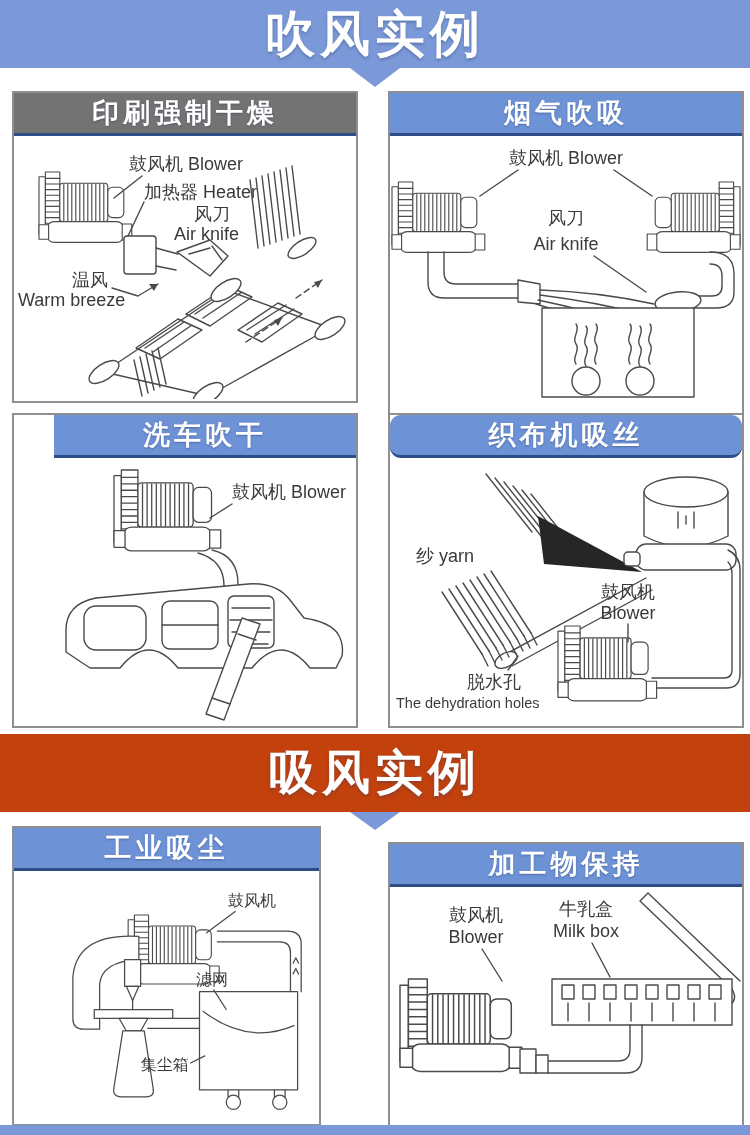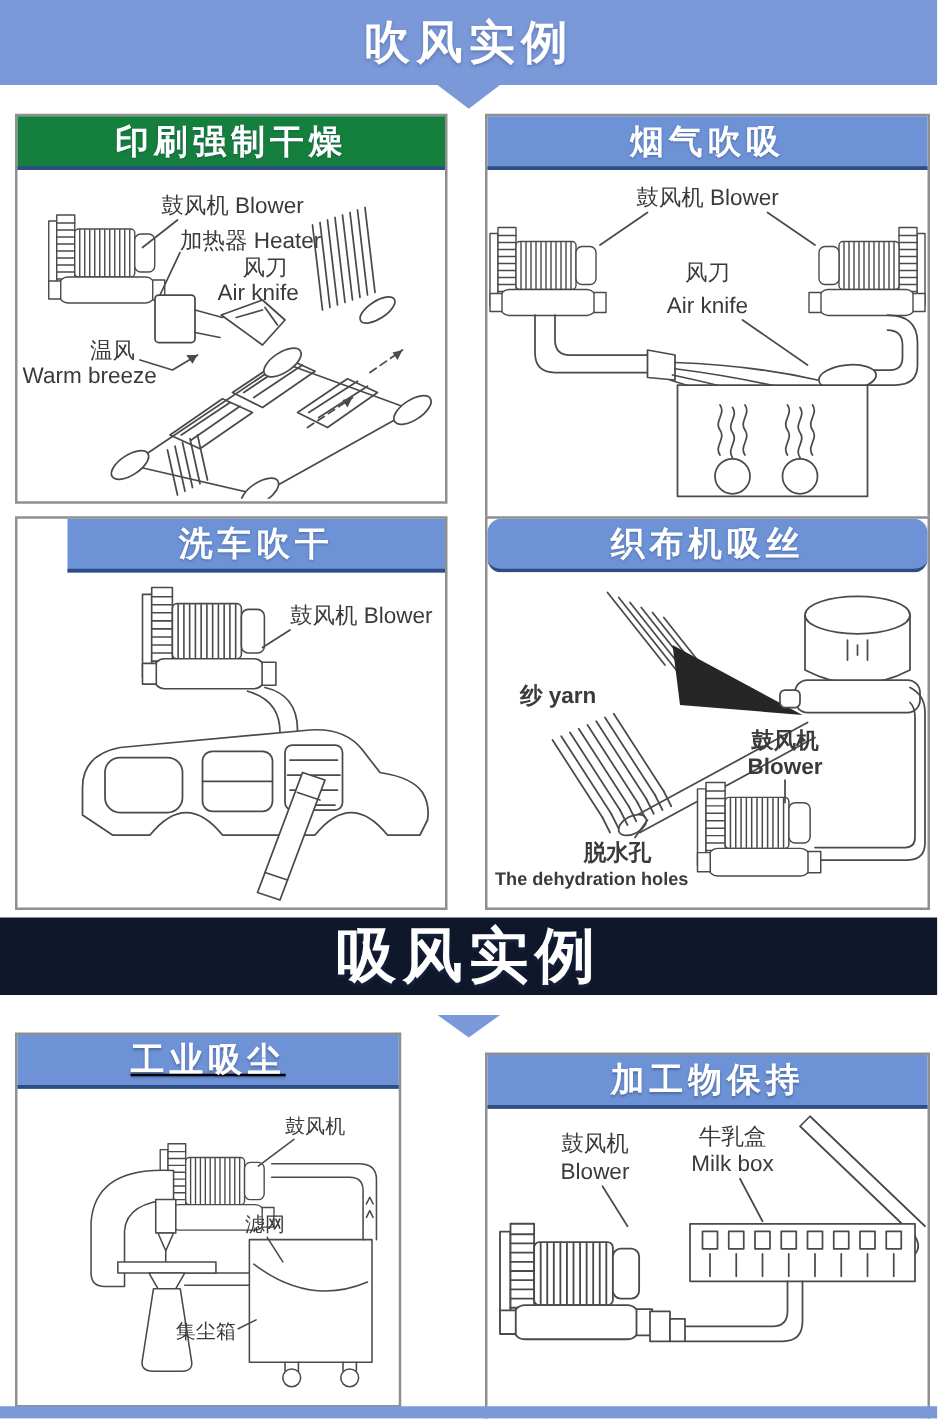--- a/index.html
+++ b/index.html
@@ -37,26 +37,26 @@
         <path class="ln" d="M31 15V61M36 15V61M41 15V61M46 15V61M51 15V61M56 15V61M61 15V61M66 15V61M71 15V61M76 15V61M81 15V61"></path>
         <rect class="fw" x="86" y="19" width="20" height="38" rx="6"></rect>
         <rect class="fw" x="10" y="62" width="96" height="26" rx="9"></rect>
         <rect class="fw" x="104" y="65" width="12" height="20"></rect>
         <rect class="fw" x="0" y="66" width="12" height="18"></rect>
       </g>
     </defs>
   </svg>
 
   <div class="banner" style="top:0;height:68px;background:#7b99d8;">
-    <div class="banner-title" style="font-size:37px;">吹风实例</div>
+    <div class="banner-title" style="font-size:50px;">吹风实例</div>
   </div>
   <div class="tri" style="top:68px;border-top:19px solid #7b99d8;"></div>
 
   <div class="panel" style="left:12px;top:91px;width:346px;height:312px;">
-    <div class="panel-head" style="background:#15803d;font-family:Liberation Mono, monospace;">印刷强制干燥</div>
+    <div class="panel-head" style="background:#737373;font-family:Liberation Mono, monospace;">印刷强制干燥</div>
     <div class="panel-body" style="height:263px;">
       <svg class="diagram" viewBox="0 0 342 263">
         <g class="ln">
           <path d="M90 236 L212 154 L316 192 L194 260 Z"></path>
           <path d="M122 212 L164 183 L188 194 L146 223 Z M131 212 L170 186 M139 216 L178 189"></path>
           <path d="M172 178 L214 150 L238 161 L196 190 Z M181 178 L220 152 M189 182 L228 156"></path>
           <path d="M224 194 L264 167 L288 178 L248 206 Z M233 194 L272 169 M241 198 L280 173"></path>
         </g>
         <ellipse class="fw" cx="90" cy="236" rx="17" ry="8" transform="rotate(-33 90 236)"></ellipse>
         <ellipse class="fw" cx="212" cy="154" rx="17" ry="8" transform="rotate(-33 212 154)"></ellipse>
@@ -129,21 +129,21 @@
         <path class="ln" d="M218 150 H256 M216 162 H258 M218 174 H256 M220 186 H254"></path>
         <path class="fw" d="M228 160 L246 166 L210 262 L192 256 Z"></path>
         <path class="ln" d="M224 176 L242 182 M198 240 L216 246"></path>
         <text x="218" y="40">鼓风机 Blower</text>
       </svg>
     </div>
   </div>
 
   <div class="panel" style="left:388px;top:413px;width:356px;height:315px;">
     <div class="panel-head" style="background:#6d92d6;border-radius:11px;">织布机吸丝</div>
-    <div class="panel-body" style="height:266px;font-weight:bold;">
+    <div class="panel-body" style="height:266px;">
       <svg class="diagram" viewBox="0 0 352 266">
         <path class="ln" d="M96 16 L142 74 M105 20 L151 78 M114 24 L160 82 M123 28 L169 86 M132 32 L178 90 M141 36 L187 94"></path>
         <path class="blk" d="M148 58 L154 106 L252 114 Z"></path>
         <path class="ln" d="M256 120 L116 196 M262 132 L122 208"></path>
         <ellipse class="fw" cx="116" cy="202" rx="12" ry="7" transform="rotate(-28 116 202)"></ellipse>
         <ellipse class="fw" cx="296" cy="34" rx="42" ry="15"></ellipse>
         <path class="ln" d="M254 34 V78 M338 34 V78 M254 78 Q296 100 338 78"></path>
         <path class="ln" d="M288 54 V70 M304 54 V70 M296 58 V66"></path>
         <rect class="fw" x="246" y="86" width="100" height="26" rx="10"></rect>
         <rect class="fw" x="234" y="94" width="16" height="14" rx="4"></rect>
@@ -154,26 +154,26 @@
         <path class="ln" d="M238 166 L238 184 M118 212 L128 198"></path>
         <text x="26" y="104">纱 yarn</text>
         <text x="238" y="140" text-anchor="middle">鼓风机</text>
         <text x="238" y="161" text-anchor="middle">Blower</text>
         <text x="104" y="230" text-anchor="middle">脱水孔</text>
         <text class="sm" x="6" y="250">The dehydration holes</text>
       </svg>
     </div>
   </div>
 
-  <div class="banner" style="top:734px;height:62px;background:#0f172a;">
+  <div class="banner" style="top:734px;height:78px;background:#c2410c;">
     <div class="banner-title" style="font-size:48px;">吸风实例</div>
   </div>
   <div class="tri" style="top:812px;border-top:18px solid #7b99d8;"></div>
 
-  <div class="panel" style="left:12px;top:826px;width:309px;height:300px;text-decoration:underline;">
+  <div class="panel" style="left:12px;top:826px;width:309px;height:300px;">
     <div class="panel-head" style="background:#6d92d6;">工业吸尘</div>
     <div class="panel-body" style="height:253px;">
       <svg class="diagram" viewBox="0 0 342 253">
         <use href="#blower-sym" transform="translate(128,34) scale(0.88)"></use>
         <path class="ln" d="M248 30 L216 54"></path>
         <rect class="fw" x="208" y="120" width="110" height="110"></rect>
         <path class="ln" d="M212 142 Q262 180 314 158"></path>
         <path class="ln" d="M322 120 V66 Q322 52 306 52 H228 M310 120 V76 Q310 64 298 64 H228"></path>
         <path class="ln" d="M313 100 l3 -6 l3 6 M313 88 l3 -6 l3 6"></path>
         <path class="ln" d="M150 150 H208 M150 161 H208"></path>

